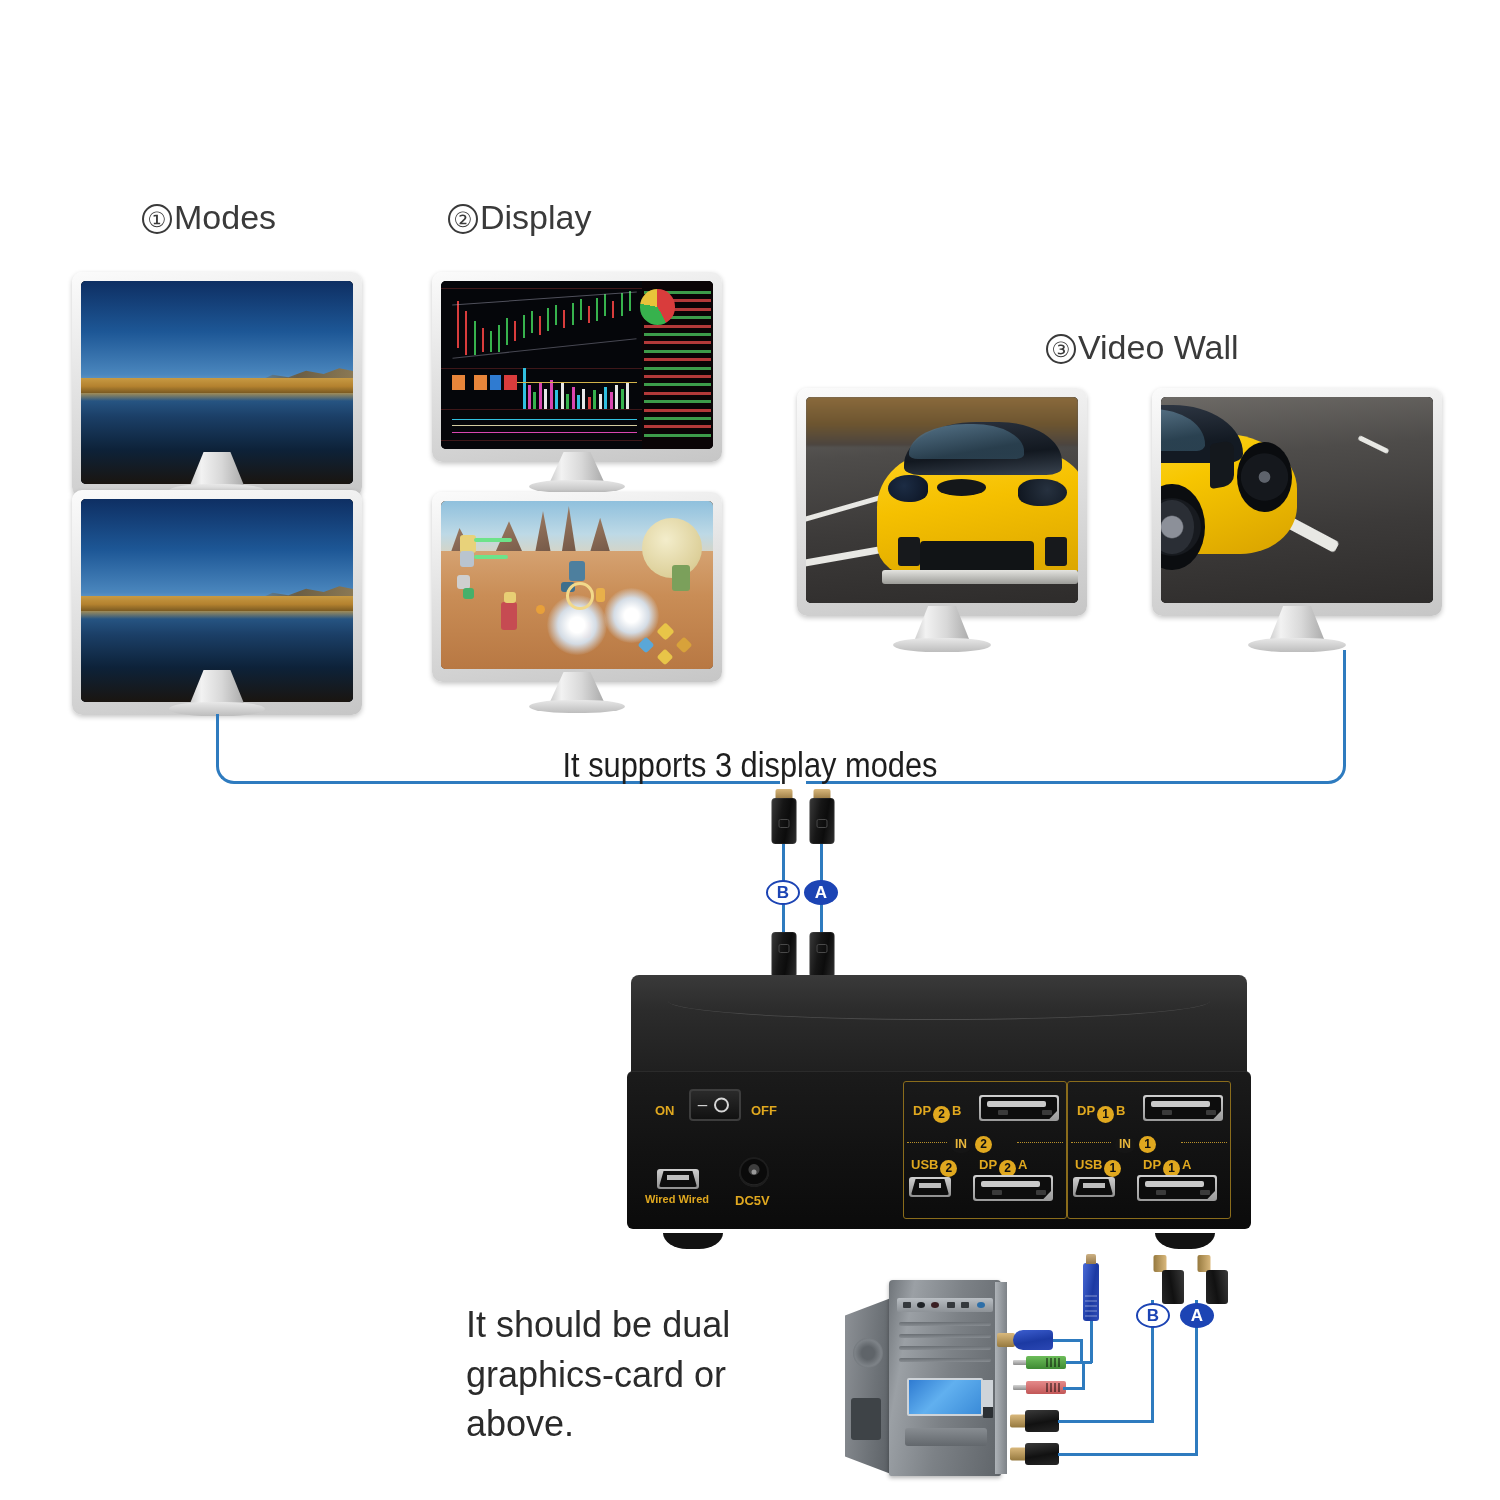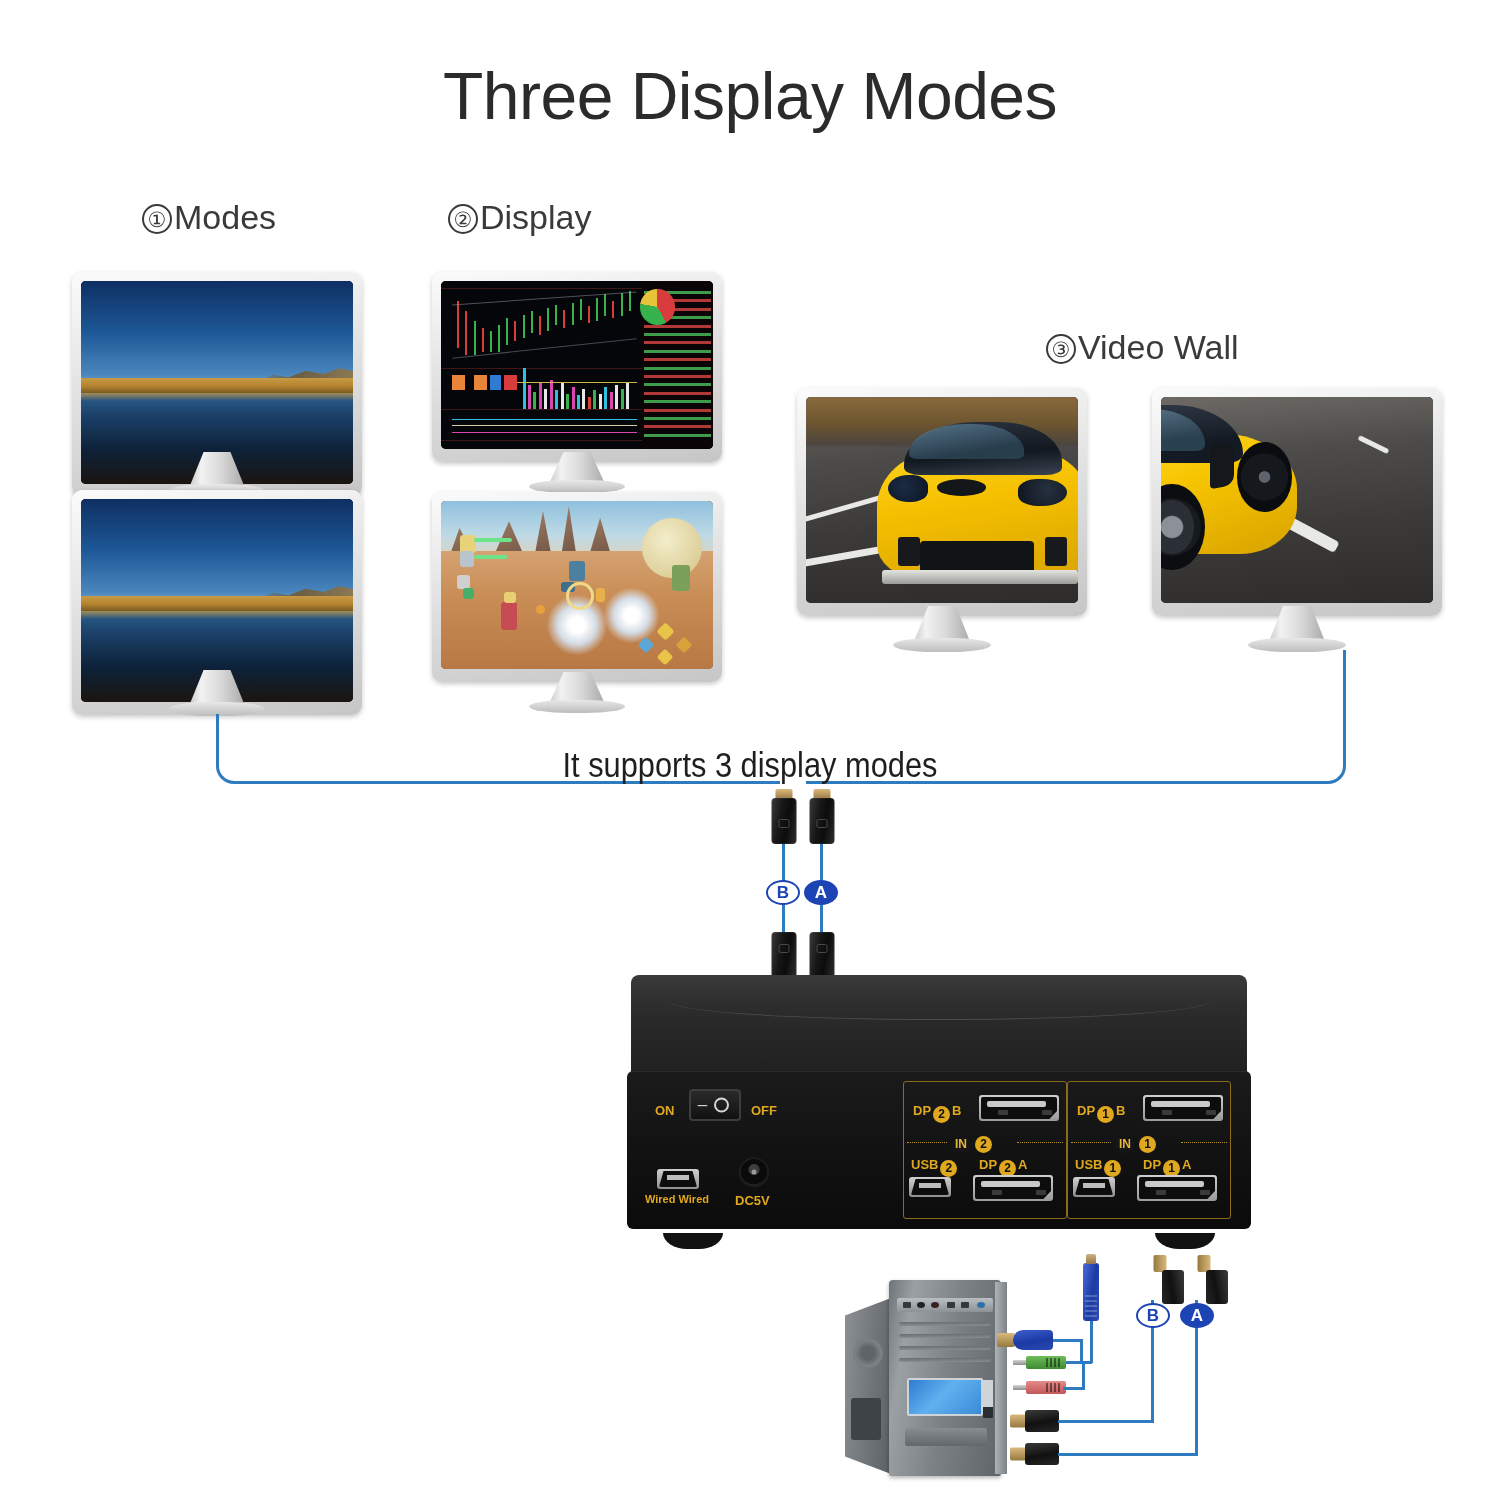--- a/index.html
+++ b/index.html
@@ -440,21 +440,20 @@
     content:""; position:absolute; left:3px; right:3px; top:-9px; height:10px;
     background: linear-gradient(180deg,#cdb184,#95794a);
     border-radius:2px 2px 0 0;
   }
 </style>
 </head>
 <body>
 
 <div class="stage">
 
-  <div class="abs" id="page-title">Three Display Modes</div>
 
   <div class="abs mode-label" id="label-mirror">
     <span class="circ-num">①</span><span>Modes</span>
   </div>
   <div class="abs mode-label" id="label-extended">
     <span class="circ-num">②</span><span>Display</span>
   </div>
   <div class="abs mode-label" id="label-videowall">
     <span class="circ-num">③</span><span>Video Wall</span>
   </div>
@@ -768,20 +767,21 @@
         <span>DP</span><span class="gold-circ">1</span><span>A</span>
       </div>
       <div class="dp-port" style="left:510px; top:104px; width:80px; height:26px;">
           <i></i>
         </div>
     </div>
     <div class="kvm-foot" style="left:36px;"></div>
     <div class="kvm-foot" style="right:36px;"></div>
   </div>
 
+  <div class="abs" id="note-dual">It should be dual graphics-card or above.</div>
 
   <div class="abs" id="pc-tower">
     <div class="pc-side"></div>
     <div class="pc-front"></div>
     <div class="pc-edge"></div>
     <div class="pc-iopanel">
       <div class="pc-ioport" style="left:6px;"></div>
       <div class="pc-ioport" style="left:20px; border-radius:50%; background:#1f2327;"></div>
       <div class="pc-ioport" style="left:34px; border-radius:50%; background:#3a1f23;"></div>
       <div class="pc-ioport" style="left:50px;"></div>

